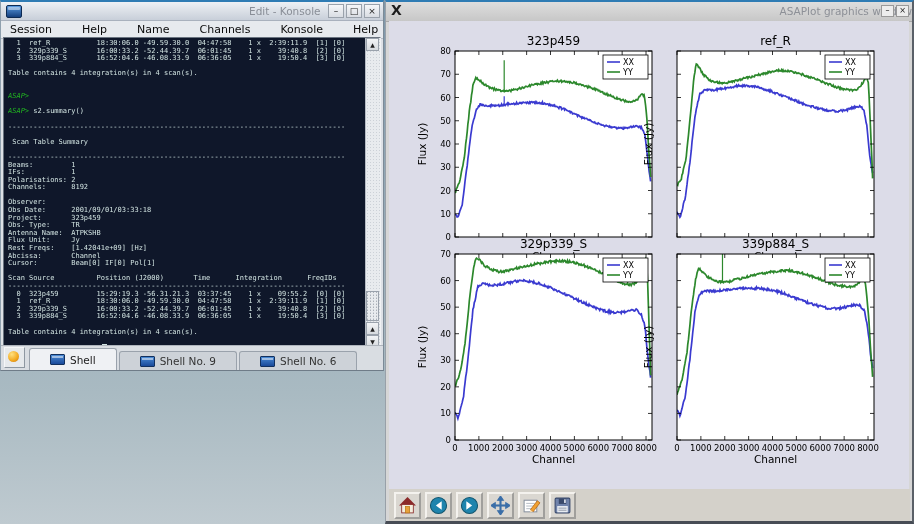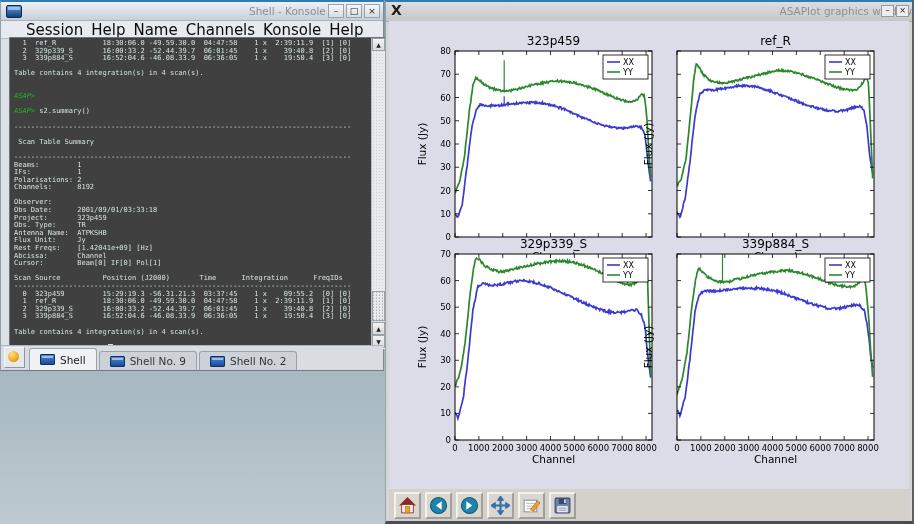--- a/index.html
+++ b/index.html
@@ -14,23 +14,23 @@
     border-bottom:1px solid #a9b1bd;}
   .kon-icon{position:absolute;left:5px;top:3px;width:14px;height:11px;border-radius:2px;
     background:linear-gradient(#5a9ae0,#15407e);border:1px solid #0d2a52;}
   .kon-icon::after{content:"";position:absolute;left:1px;top:1px;right:1px;height:3px;
     background:rgba(255,255,255,.45);border-radius:1px;}
   .kon-title{position:absolute;left:248px;top:3px;font-size:10.5px;color:#898e97;}
   .winbtns{position:absolute;right:3px;top:2px;display:flex;gap:2px;}
   .wbtn{width:16px;height:14px;background:linear-gradient(#f6f7f9,#d9dde3);border:1px solid #9aa2ac;
     font-size:9px;line-height:12px;text-align:center;color:#222;box-sizing:border-box;}
   .kon-menubar{height:17px;background:#e7eaee;border-bottom:1px solid #b9bfc9;
-    font-size:15px;color:#0a0a0a;padding-left:25px;display:flex;align-items:center;gap:8px;}
-  .kon-term{position:absolute;left:8px;top:35px;width:378px;height:312px;box-sizing:border-box;
-    background:#404040;border:1px solid;border-color:#6a7480 #f0f2f4 #f0f2f4 #6a7480;}
+    font-size:11px;color:#0a0a0a;padding-left:9px;display:flex;align-items:center;gap:30px;}
+  .kon-term{position:absolute;left:2px;top:35px;width:378px;height:312px;box-sizing:border-box;
+    background:#0f172a;border:1px solid;border-color:#6a7480 #f0f2f4 #f0f2f4 #6a7480;}
   .term-text{position:absolute;left:4px;top:2px;right:16px;bottom:0;overflow:hidden;
     font-family:"DejaVu Sans Mono","Liberation Mono",monospace;font-size:7px;line-height:7.6px;
     color:#d2e4e2;white-space:pre;}
   .tline{height:7.6px;}
   .seg-g{color:#21b321;font-style:italic;}
   .seg-t{color:#d2e4e2;}
   .cursor{display:inline-block;width:3.5px;height:6.5px;border:1px solid #d2e4e2;margin-left:1px;
     vertical-align:-1px;}
   .scrollbar{position:absolute;right:0;top:0;bottom:0;width:14px;background:#e8ebee;
     background-image:radial-gradient(#ccd1d7 22%,rgba(0,0,0,0) 24%);background-size:3px 3px;
@@ -39,21 +39,21 @@
     border:1px solid #9aa2ac;box-sizing:border-box;font-size:6px;line-height:11px;text-align:center;color:#222;}
   .sthumb{position:absolute;left:0;width:13px;height:30px;bottom:27px;
     background:linear-gradient(#eef0f3,#d4d8dd);border:1px solid #9aa2ac;box-sizing:border-box;
     background-image:radial-gradient(#aab0b8 28%,rgba(0,0,0,0) 30%);background-size:3px 3px;background-position:2px 8px;}
   .kon-tabbar{position:absolute;left:0;right:0;bottom:0;height:24px;background:#d9dde2;
     border-top:1px solid #aeb4bc;display:flex;align-items:flex-end;}
   .newtab-btn{width:19px;height:19px;margin:0 4px 2px 3px;background:#e6e9ec;
     border:1px solid;border-color:#f5f6f8 #8e97a1 #8e97a1 #f5f6f8;position:relative;}
   .newtab-btn::after{content:"";position:absolute;left:3px;top:3px;width:11px;height:11px;border-radius:50%;
     background:radial-gradient(circle at 35% 30%,#ffe080,#f2a81f 60%,#c47210);}
-  .tab{display:flex;align-items:center;gap:5px;padding:0 10px;font-size:10.5px;color:#1a1a1a;
+  .tab{display:flex;align-items:center;gap:5px;padding:0 20px;font-size:10.5px;color:#1a1a1a;
     border:1px solid #9aa2ac;border-bottom:none;border-radius:3px 3px 0 0;margin-right:2px;}
   .tab.active{background:#eff1f4;height:21px;}
   .tab.inactive{background:#cdd2d8;height:18px;color:#333;}
   .tabicon{width:13px;height:9px;border-radius:1px;background:linear-gradient(#4a8ad4,#1a4a9a);
     border:1px solid #12305e;position:relative;}
   .tabicon::after{content:"";position:absolute;left:1px;top:1px;right:1px;height:2px;background:rgba(255,255,255,.5);}
   
   #plotwin{position:absolute;left:385px;top:0;width:529px;height:524px;background:#d6d6d6;
     border-top:2px solid #2f7cb4;border-left:1px solid #98a0a8;border-right:2px solid #5a6068;
     border-bottom:3px solid #474c55;box-sizing:border-box;}
@@ -71,21 +71,21 @@
     display:flex;align-items:center;justify-content:center;}
 </style>
 </head>
 <body>
 
 <div class="desktop"></div>
 
 <div id="konsole">
   <div class="kon-titlebar">
     <div class="kon-icon"></div>
-    <div class="kon-title">Shell - Konsole</div>
+    <div class="kon-title">Edit - Konsole</div>
     <div class="winbtns">
         <div class="wbtn">–</div>
         <div class="wbtn">□</div>
         <div class="wbtn">×</div>
       </div>
   </div>
   <div class="kon-menubar">
       <span>Session</span>
       <span>Help</span>
       <span>Name</span>
@@ -110,21 +110,21 @@
         <div class="tab active">
           <span class="tabicon"></span>
           <span>Shell</span>
         </div>
         <div class="tab inactive">
           <span class="tabicon"></span>
           <span>Shell No. 9</span>
         </div>
         <div class="tab inactive">
           <span class="tabicon"></span>
-          <span>Shell No. 2</span>
+          <span>Shell No. 6</span>
         </div>
       </div>
   </div>
 </div>
 
 <div id="plotwin">
   <div class="plot-titlebar">
     <div class="x11-icon">X</div>
     <div class="plot-title">ASAPlot graphics window</div>
     <div class="pbtns">

